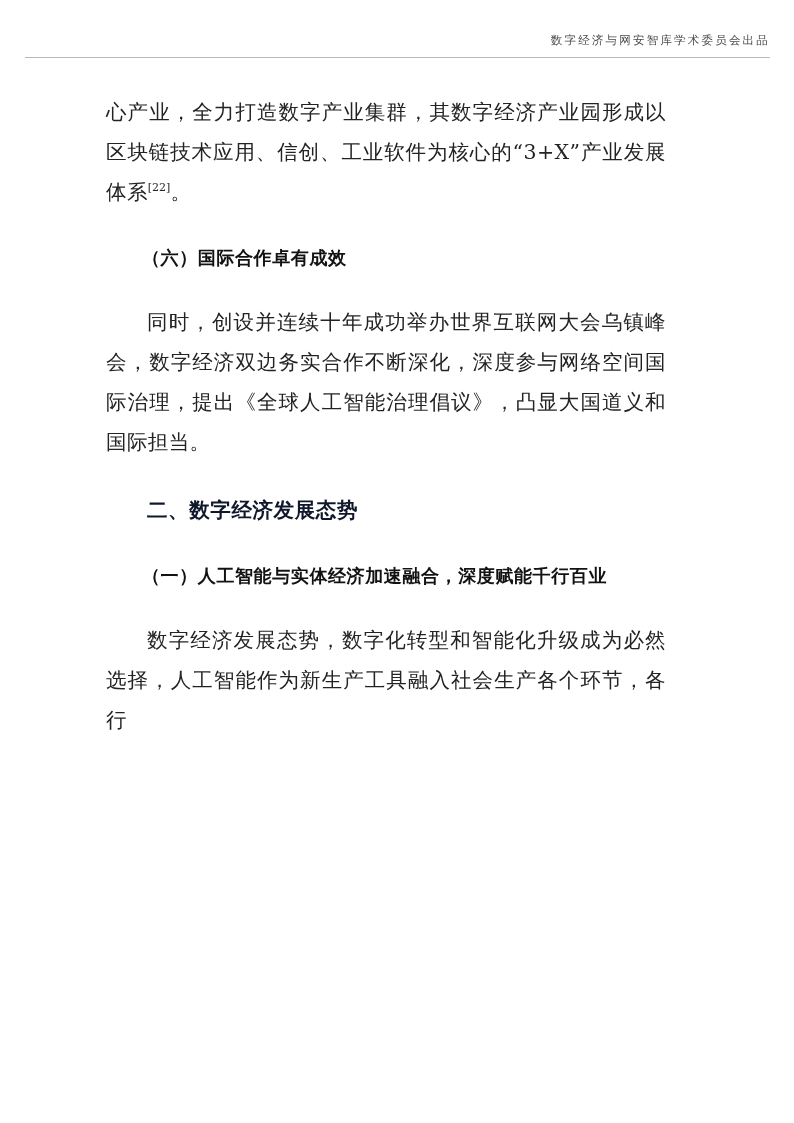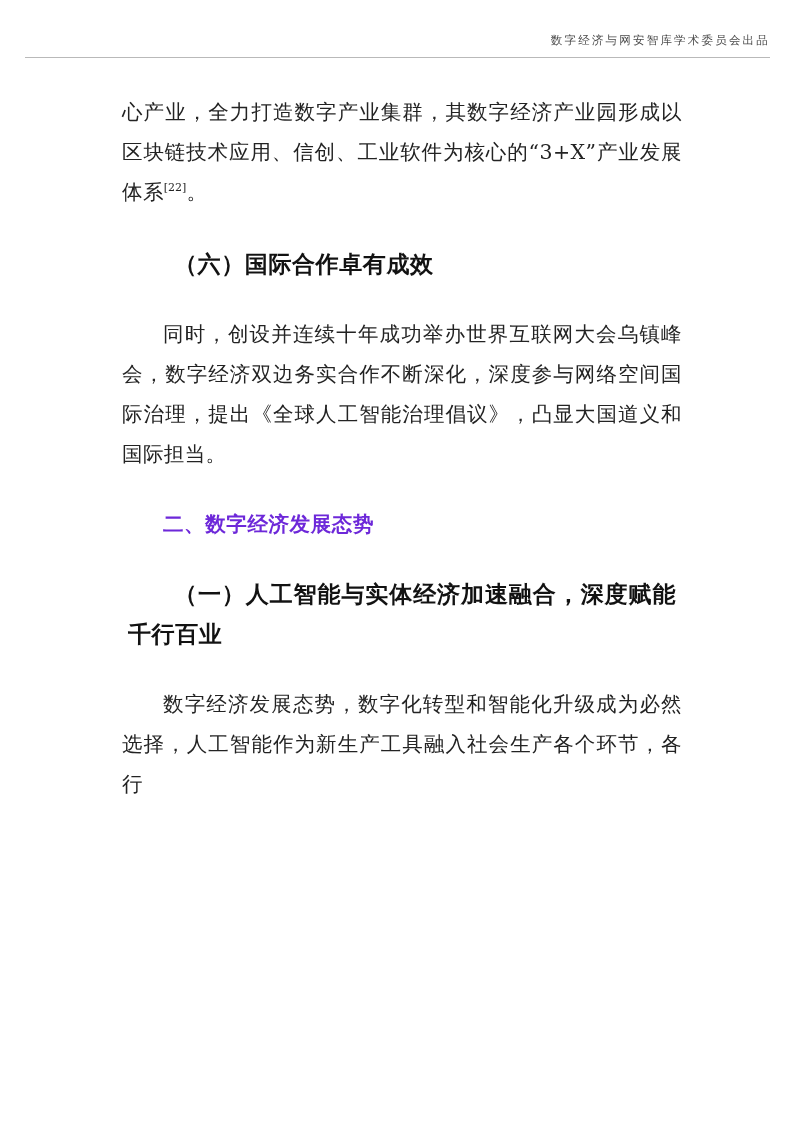--- a/index.html
+++ b/index.html
@@ -38,21 +38,21 @@
   }
   .header-rule {
     margin-top: 9px;
     border-bottom: 1px solid #b9b9b9;
     width: 100%;
   }
 
   
   .content {
     position: absolute;
-    left: 122px;
+    left: 106px;
     top: 92px;
     width: 560px;
   }
 
   p.body-par, p.body-par-cont {
     margin: 0;
     font-family: "DejaVu Serif", "Liberation Serif", serif;
     font-size: 20.5px;
     line-height: 40px;
     color: #232323;
@@ -69,38 +69,38 @@
   }
 
   .sup-ref {
     font-size: 11px;
     vertical-align: super;
     letter-spacing: 0;
     line-height: 0;
   }
 
   h2.heading-sub {
-    margin: 6px;
+    margin: 0;
     font-family: "DejaVu Sans", "Liberation Sans", sans-serif;
-    font-size: 23px;
+    font-size: 18px;
     font-weight: bold;
     line-height: 40px;
     color: #121212;
     text-indent: 2em;
     letter-spacing: 0.6px;
     text-align: justify;
     word-break: break-all;
   }
   h2.heading-sec {
     margin: 0;
-    font-family: Liberation Sans, sans-serif;
+    font-family: Liberation Mono, monospace;
     font-size: 20.5px;
     font-weight: bold;
     line-height: 40px;
-    color: #6d28d9;
+    color: #0f172a;
     text-indent: 2em;
     letter-spacing: 0.6px;
   }
 
   .gap-sm { height: 24px; }
   .gap-md { height: 26px; }
   .gap-lg { height: 30px; }
 
   
   .footnote-zone {

